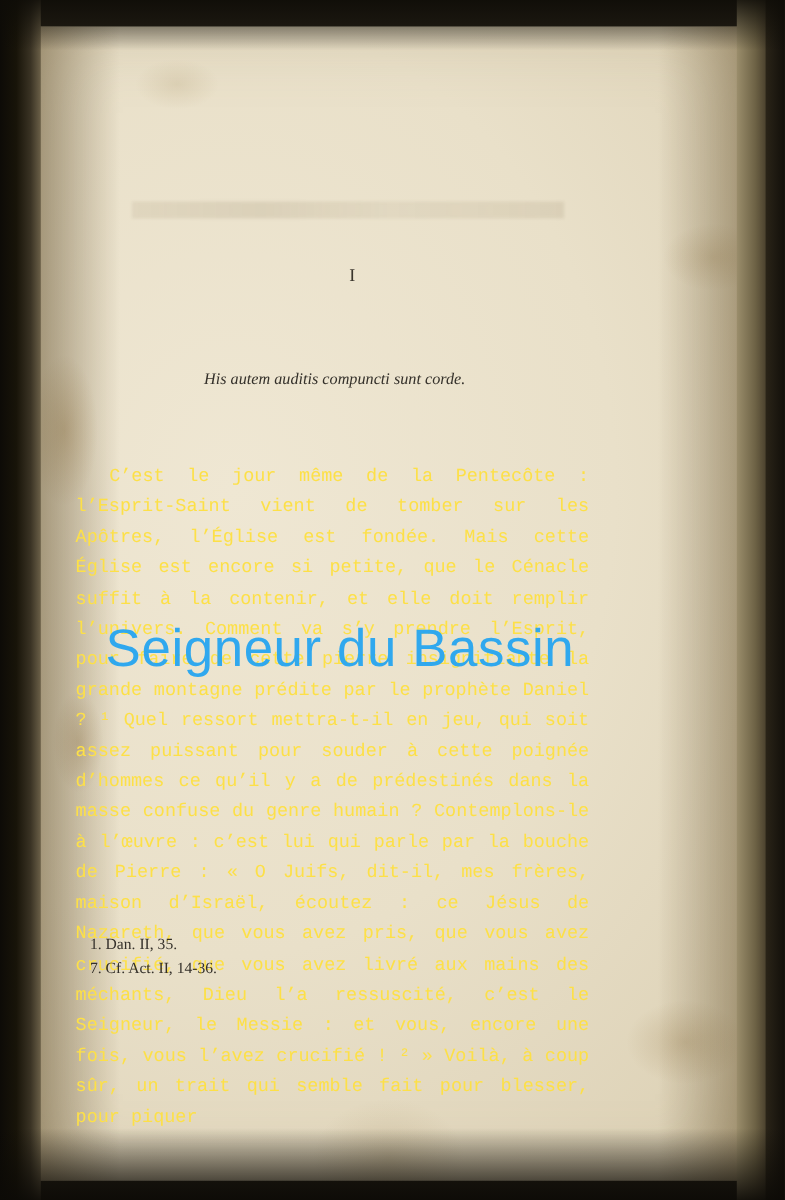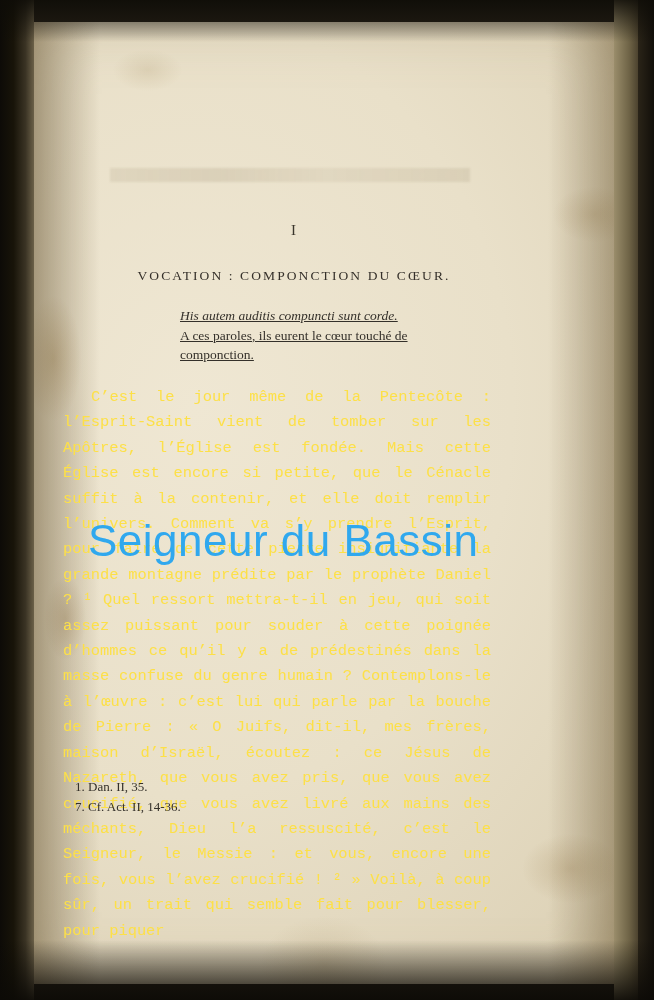--- a/index.html
+++ b/index.html
@@ -134,26 +134,25 @@
     text-align: center;
     font-size: 13.5px;
     letter-spacing: 2.1px;
     color: #35302a;
     font-variant: small-caps;
   }
 
   .epigraph {
     position: absolute;
     top: 306px;
-    left: 180px;
+    left: 170px;
     width: 300px;
     font-size: 13.5px;
     line-height: 19.5px;
     color: #34302a;
-    text-decoration: underline;
   }
   .epigraph .lat {
     font-style: italic;
   }
 
   .body-text {
     position: absolute;
     top: 385px;
     left: 63px;
     width: 428px;
@@ -221,25 +220,23 @@
   <div class="page"></div>
   <div class="page-spine-shade"></div>
   <div class="page-fore-shade"></div>
 
   <div class="text-block">
 
     <div class="ghost-header"></div>
 
     <div class="chapter-num">I</div>
 
-    <div class="chapter-title">VOCATION : COMPONCTION DU CŒUR.</div>
 
     <div class="epigraph">
       <div class="lat">His autem auditis compuncti sunt corde.</div>
-      <div class="fr">A ces paroles, ils eurent le cœur touché de componction.</div>
     </div>
 
     <div class="body-text">C’est le jour même de la Pentecôte : l’Esprit-Saint vient de tomber sur les Apôtres, l’Église est fondée. Mais cette Église est encore si petite, que le Cénacle suffit à la contenir, et elle doit remplir l’univers. Comment va s’y prendre l’Esprit, pour faire de cette pierre insignifiante la grande montagne prédite par le prophète Daniel ? ¹ Quel ressort mettra-t-il en jeu, qui soit assez puissant pour souder à cette poignée d’hommes ce qu’il y a de prédestinés dans la masse confuse du genre humain ? Contemplons-le à l’œuvre : c’est lui qui parle par la bouche de Pierre : « O Juifs, dit-il, mes frères, maison d’Israël, écoutez : ce Jésus de Nazareth, que vous avez pris, que vous avez crucifié, que vous avez livré aux mains des méchants, Dieu l’a ressuscité, c’est le Seigneur, le Messie : et vous, encore une fois, vous l’avez crucifié ! ² » Voilà, à coup sûr, un trait qui semble fait pour blesser, pour piquer</div>
 
     <div class="footnotes">
       <div class="fn">1. Dan. II, 35.</div>
       <div class="fn">7. Cf. Act. II, 14-36.</div>
     </div>
 
   </div>

